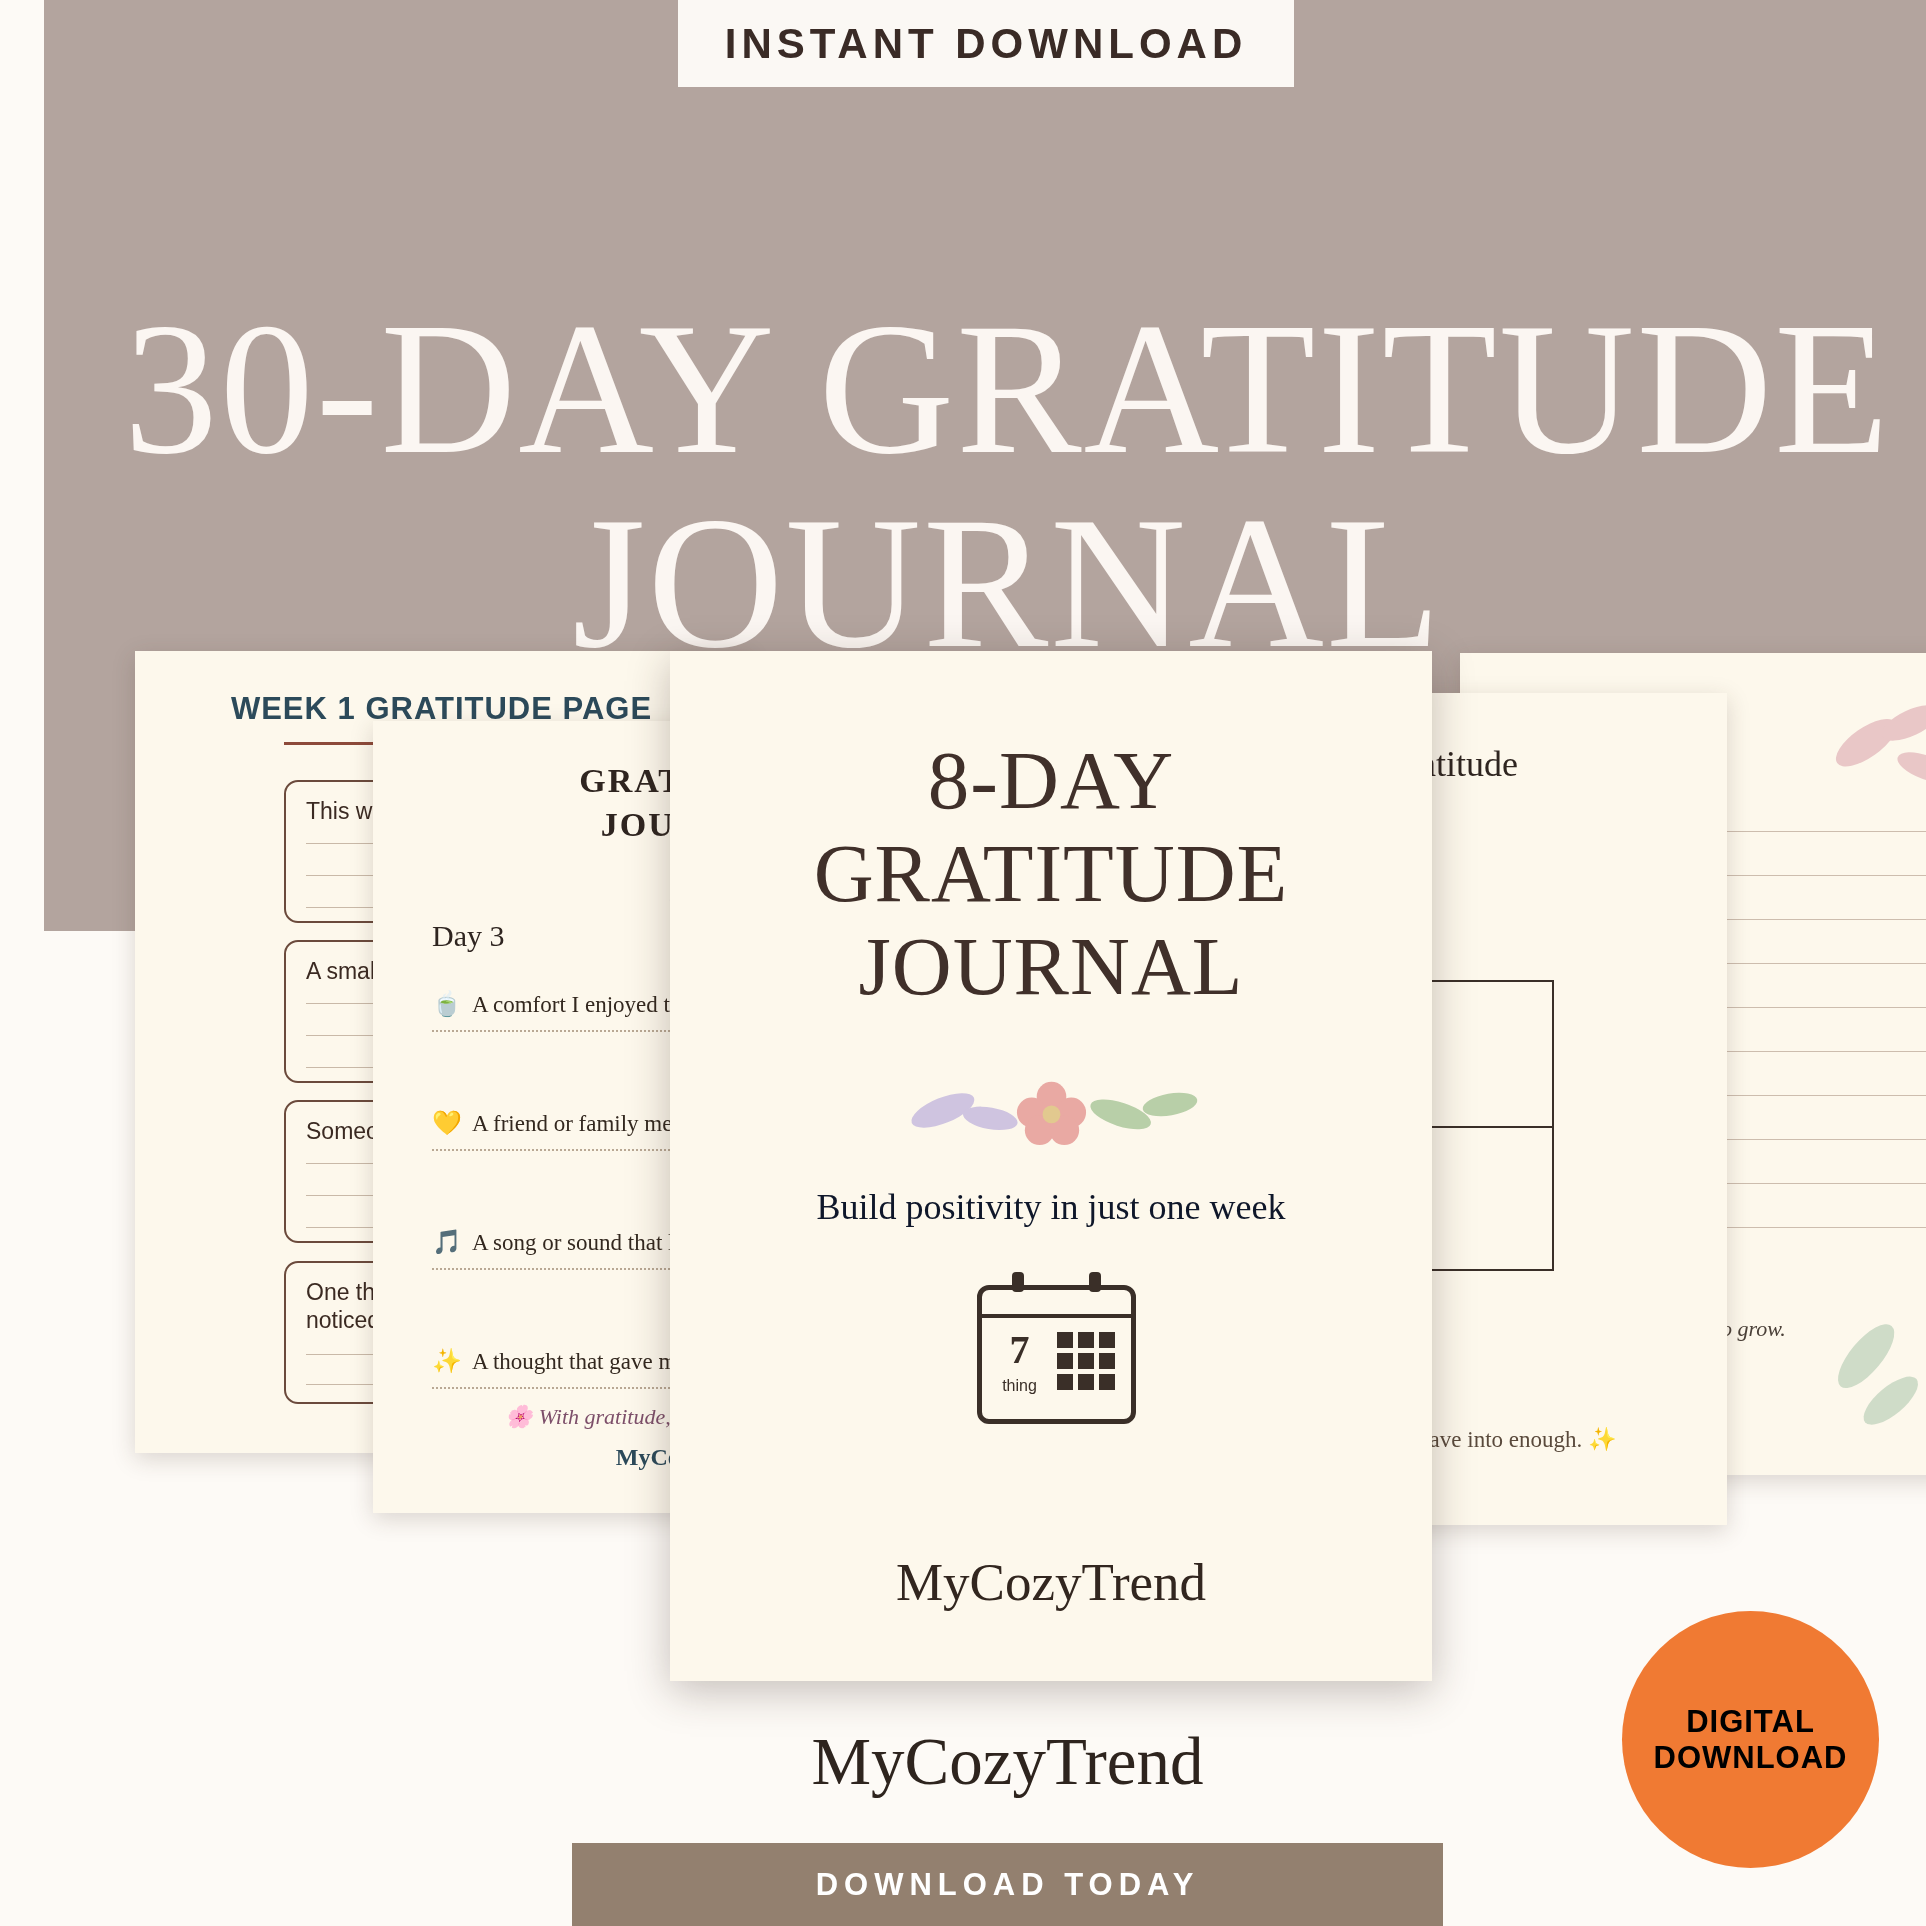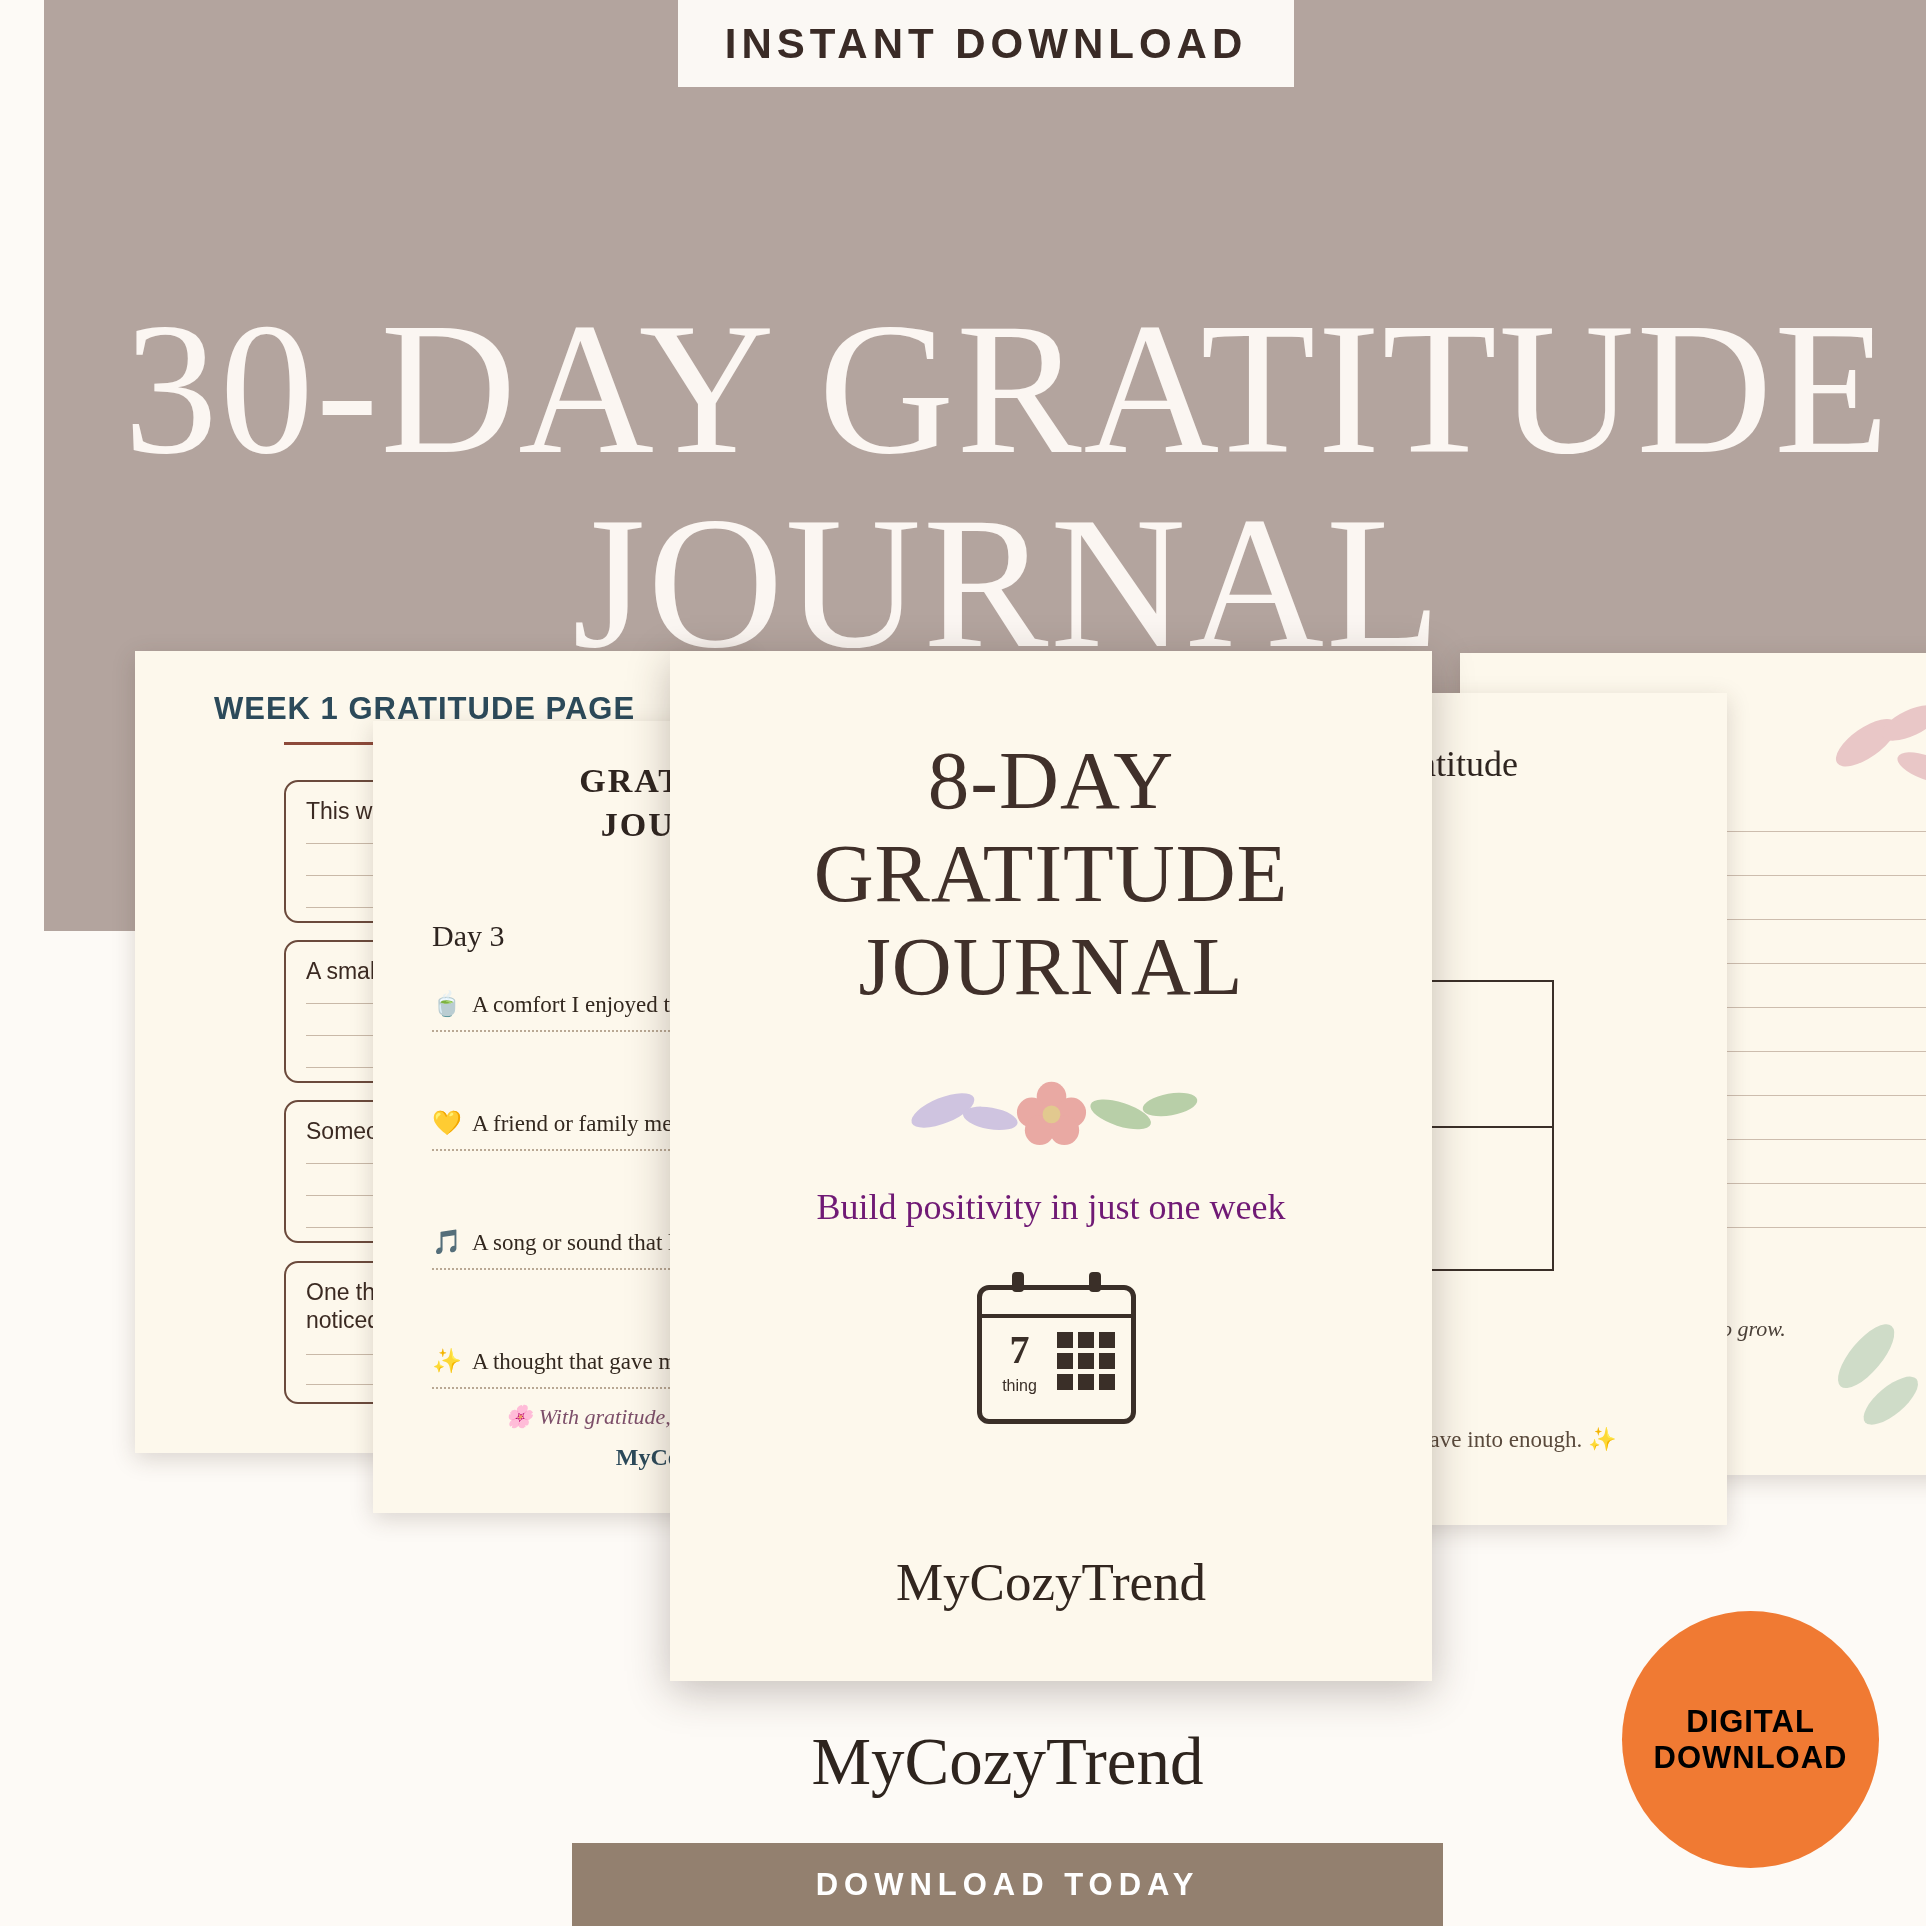--- a/index.html
+++ b/index.html
@@ -42,21 +42,21 @@
   .sheet{
     position:absolute;background:#fdf8ec;
     box-shadow:0 6px 22px rgba(60,45,35,0.18);
   }
 
   
   .sheet1{left:91px;top:651px;width:614px;height:802px;}
   .s1-title{
     position:absolute;left:79px;top:40px;width:455px;
     font-family:"Liberation Sans", sans-serif;font-weight:bold;
-    font-size:31px;color:#2c4a5a;letter-spacing:1px;white-space:nowrap;
+    font-size:31px;color:#2c4a5a;letter-spacing:1px;white-space:nowrap;text-align:center;
   }
   .s1-rule{position:absolute;left:149px;top:91px;width:327px;height:3px;background:#8d4a3a;}
   .s1-box{
     position:absolute;left:149px;border:2px solid #6b4a3c;border-radius:14px;
     width:416px;height:139px;
   }
   .s1-box .bl{
     position:absolute;left:20px;right:20px;height:1px;background:#c9b9a8;
   }
   .s1-box .btxt{
@@ -134,21 +134,21 @@
     position:absolute;left:0;top:83px;width:762px;text-align:center;
     font-family:"Liberation Serif", serif;color:#40302a;
     font-size:83px;line-height:1.12;letter-spacing:1px;
   }
   .cover-flowers{
     position:absolute;left:0;top:416px;width:762px;height:79px;
     display:flex;align-items:center;justify-content:center;gap:6px;
   }
   .cover-sub{
     position:absolute;left:0;top:535px;width:762px;text-align:center;
-    font-family:"Liberation Serif", serif;font-size:36px;color:#701a75;
+    font-family:"Liberation Serif", serif;font-size:36px;color:#0f172a;
   }
   .cal{
     position:absolute;left:307px;top:634px;width:149px;height:129px;
     border:5px solid #3a2f28;border-radius:12px;
   }
   .cal .peg{position:absolute;top:-18px;width:12px;height:20px;background:#3a2f28;border-radius:4px;}
   .cal .bar{position:absolute;left:0;right:0;top:24px;height:4px;background:#3a2f28;}
   .cal .num{
     position:absolute;left:12px;top:40px;width:51px;text-align:center;
     font-family:"Liberation Serif", serif;font-size:40px;font-weight:bold;color:#3a2f28;line-height:1;

